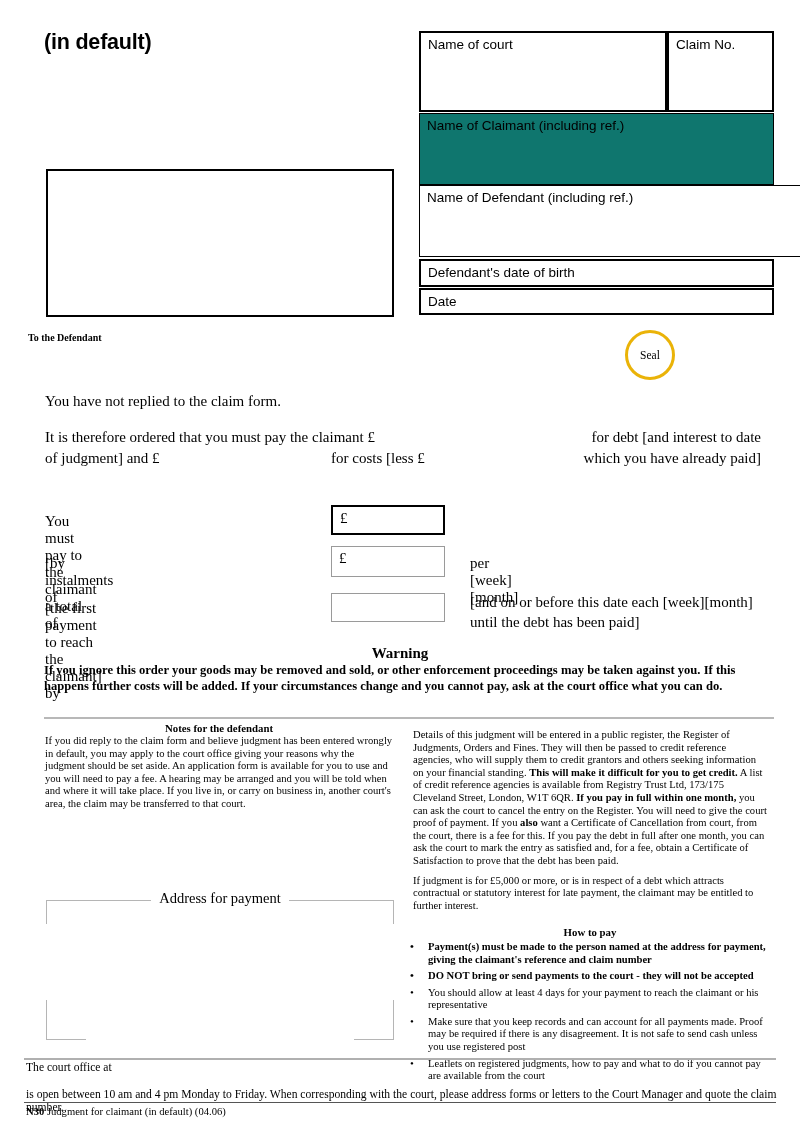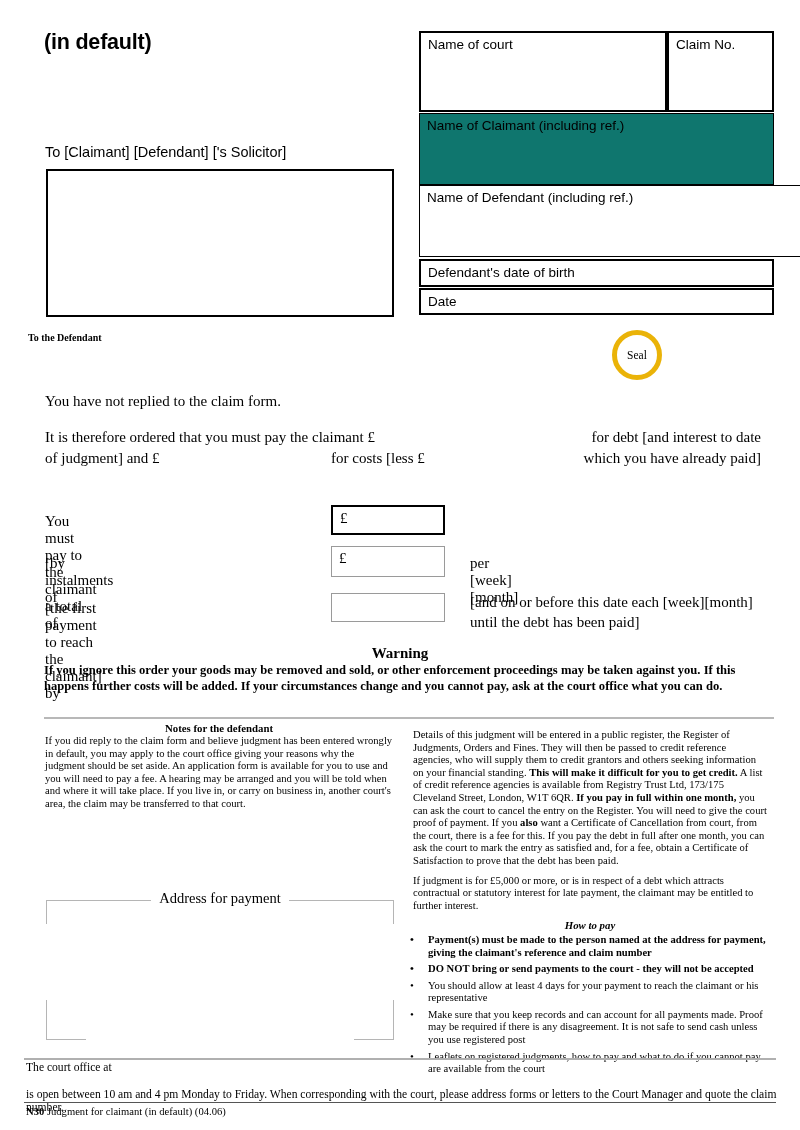--- a/index.html
+++ b/index.html
@@ -76,23 +76,23 @@
   .to-defendant {
     position: absolute;
     left: 28px; top: 332px;
     font-size: 10px;
     font-weight: bold;
   }
 
   
   .seal {
     position: absolute;
-    left: 612px; top: 330px;
+    left: 625px; top: 330px;
     width: 50px; height: 50px;
-    border: 5px solid #eab308;
+    border: 3px solid #eab308;
     border-radius: 50%;
     display: flex;
     align-items: center;
     justify-content: center;
     font-size: 11.5px;
   }
 
   
   .stmt-noreply {
     position: absolute;
@@ -207,22 +207,21 @@
     left: 406px; top: 722px;
     width: 368px;
     font-size: 10.6px;
     line-height: 12.6px;
   }
   .notes-right p { margin: 7px; }
   .notes-right .htp-title {
     text-align: center;
     font-weight: bold;
     font-size: 10.8px;
-    margin-top: 7px;
-    font-style: italic;
+    margin-top: 14px;
   }
   .bullets { margin: 2px 0 0 0; padding: 0; list-style: none; }
   .bullets li {
     position: relative;
     padding-left: 22px;
     margin-bottom: 4px;
     line-height: 12.6px;
   }
   .bullets li .bdot {
     position: absolute; left: 4px; top: -1px;
@@ -273,21 +272,20 @@
 </style>
 </head>
 <body>
 
 <div class="page">
 
   <div class="doc-title">
     <span class="l2">(in default)</span>
   </div>
 
-  <div class="to-line">To [Claimant] [Defendant] ['s Solicitor]</div>
   <div class="recipient-box"></div>
 
   <div class="hdr box-court">
     <div class="hdr-label">Name of court</div>
   </div>
   <div class="hdr box-claimno">
     <div class="hdr-label">Claim No.</div>
   </div>
   <div class="hdr box-claimant">
     <div class="hdr-label">Name of Claimant (including ref.)</div>

